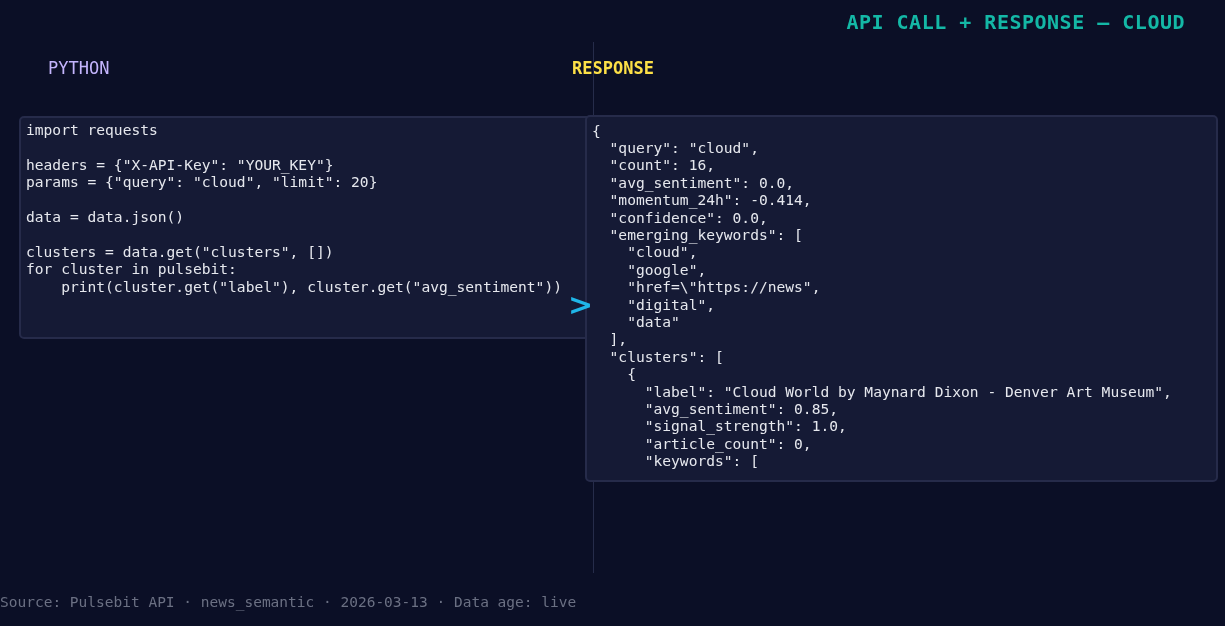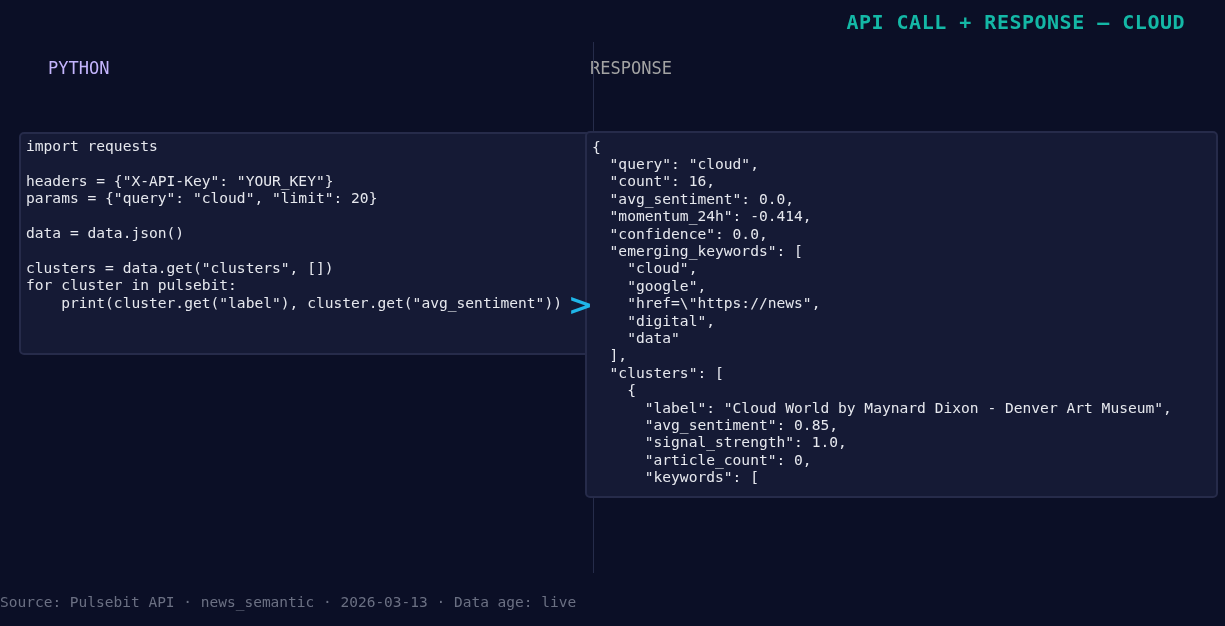--- a/index.html
+++ b/index.html
@@ -17,36 +17,35 @@
     color: #14b8a6;
     font-size: 20px; font-weight: bold;
     letter-spacing: 0.5px;
   }
 
   .col-label {
     position: absolute; top: 58px;
     font-size: 17px;
   }
   .col-label.python { left: 16px; color: #c4b5fd; margin-left: 32px; }
-  .col-label.response { left: 590px; color: #a3a3a3; }
+  .col-label.response { left: 572px; color: #fde047; font-weight: bold; }
 
   .divider {
     position: absolute; left: 593px; top: 42px;
     width: 1px; height: 531px;
     background: #262c4a;
   }
 
   .panel {
     position: absolute;
     background: #151a35;
     border: 2px solid #262b4a;
     border-radius: 5px;
     box-sizing: border-box;
     overflow: hidden;
-    margin-top: 16px;
   }
   .panel.python { left: 19px; top: 116px; width: 580px; height: 223px; }
   .panel.response { left: 585px; top: 115px; width: 633px; height: 367px; z-index: 2; }
 
   pre.code {
     margin: 0;
     color: #e6e8ee;
     font-family: "DejaVu Sans Mono", monospace;
     font-size: 14.6px;
     line-height: 17.4px;

